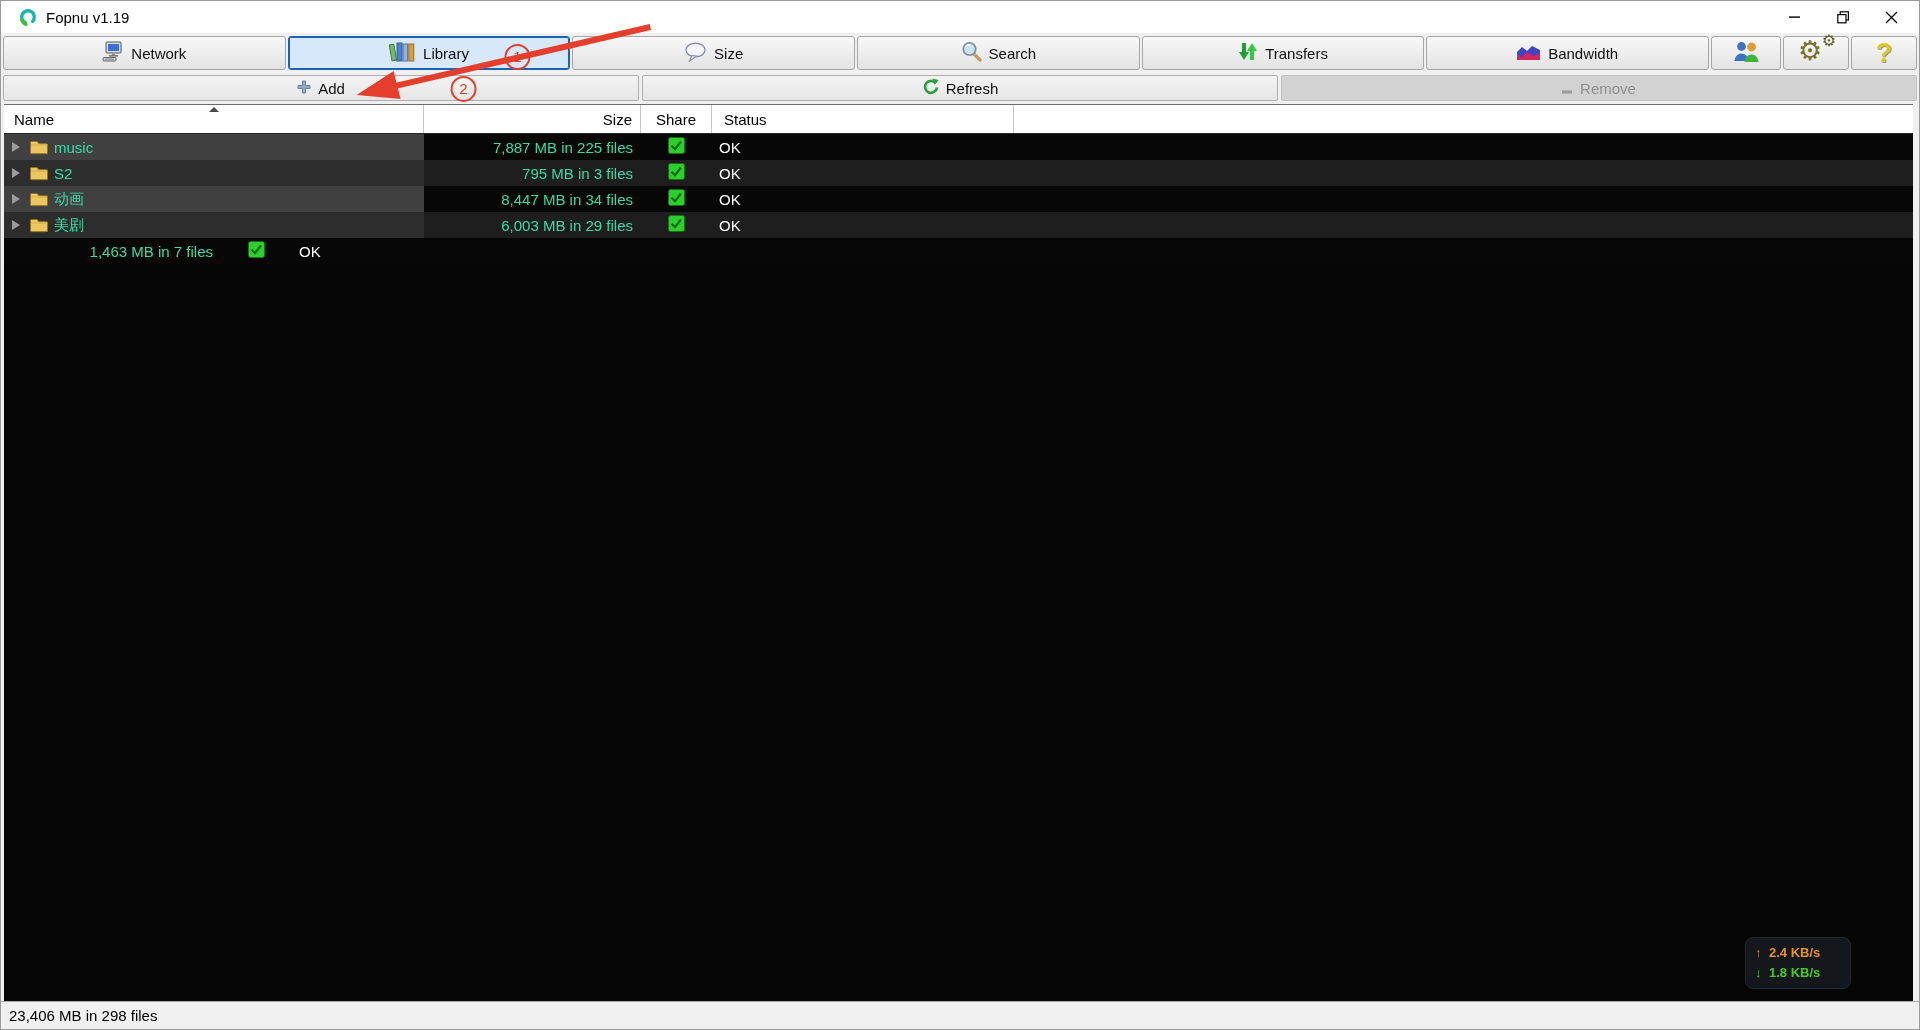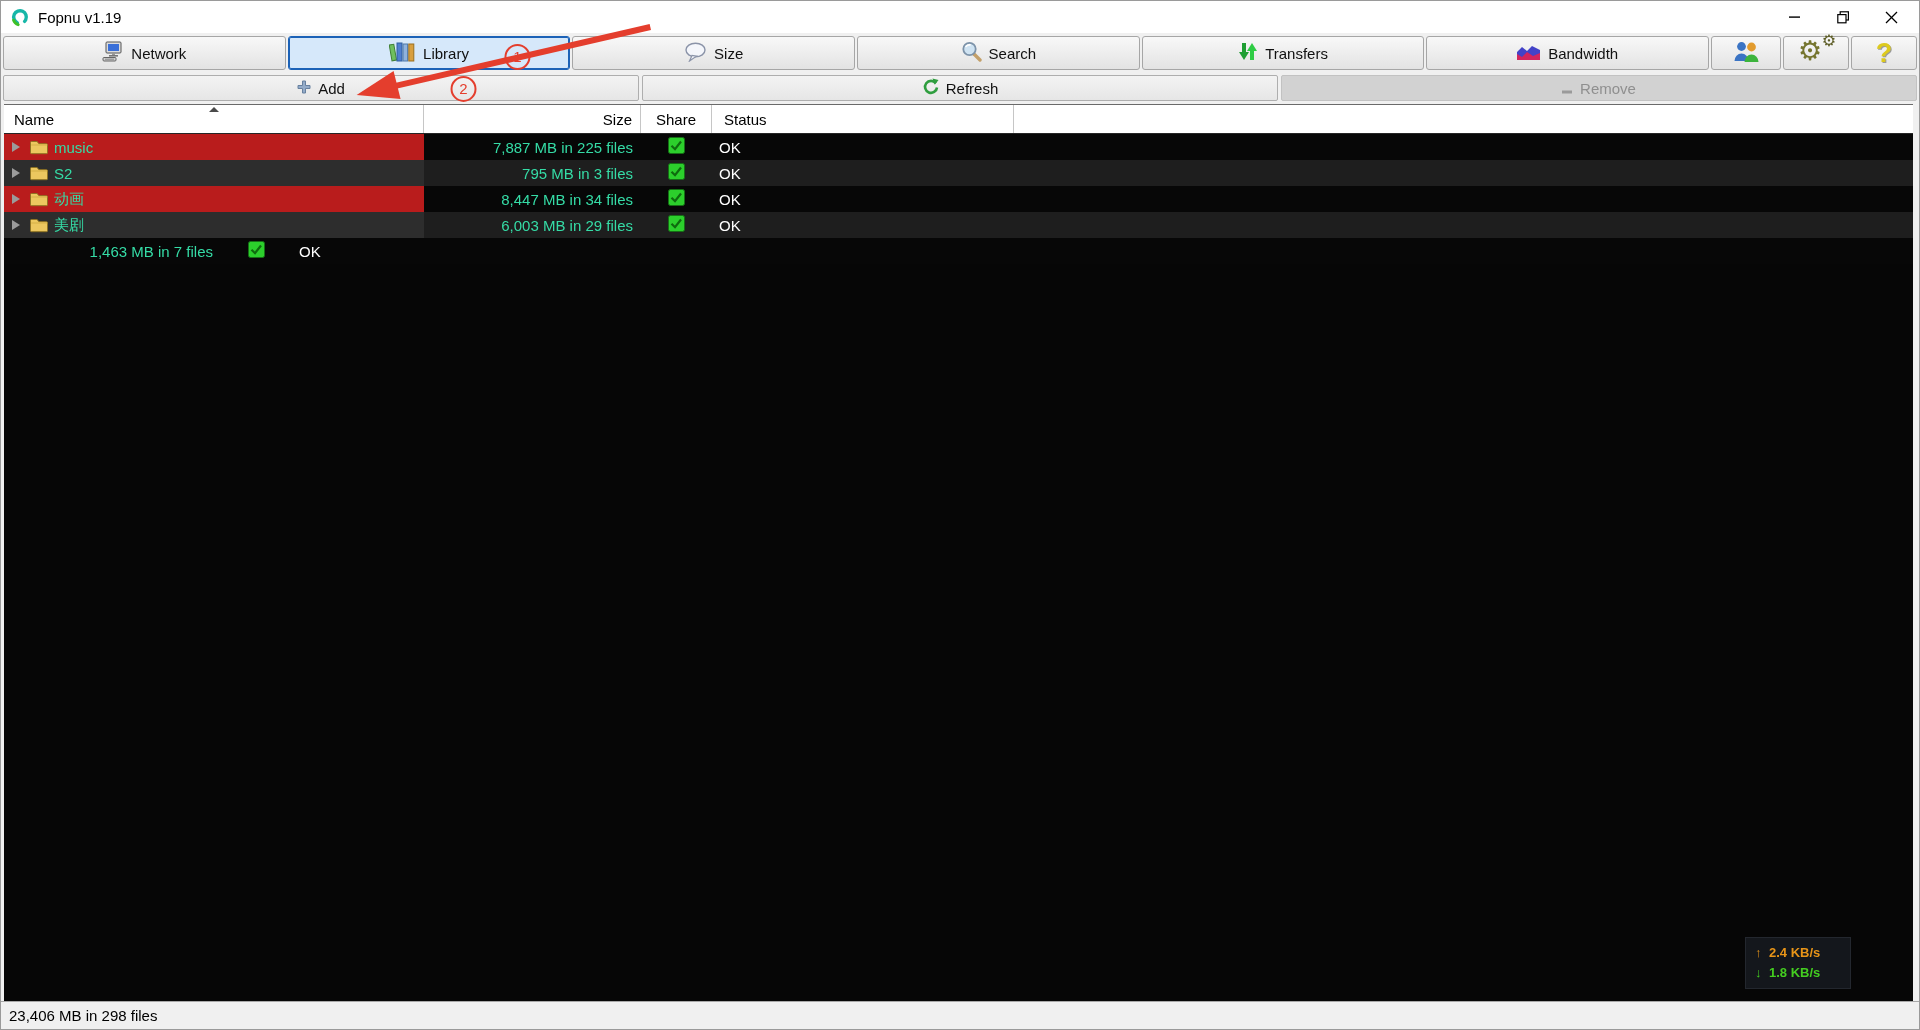--- a/index.html
+++ b/index.html
@@ -3,21 +3,21 @@
 <meta charset="utf-8">
 <style>
   html,body{margin:0;padding:0;background:#555;}
   *{box-sizing:border-box;}
   .window{
     position:relative;width:1920px;height:1030px;background:#f0f0f0;
     font-family:"Liberation Sans","DejaVu Sans",sans-serif;font-size:15px;color:#111;
     overflow:hidden;border:1px solid #9a9a9a;
   }
   
-  .titlebar{position:absolute;top:0;left:0;right:0;height:32px;background:#ffffff;display:flex;align-items:center;}
+  .titlebar{position:absolute;top:0;left:0;right:0;height:32px;background:#ffffff;display:flex;align-items:center;padding-left:8px;}
   .app-logo{margin:0 8px 0 9px;display:flex;align-items:center;}
   .title-text{font-size:15px;color:#000;}
   .win-controls{position:absolute;right:4px;top:0;height:32px;display:flex;}
   .win-btn{width:48px;height:32px;display:flex;align-items:center;justify-content:center;cursor:default;}
   
   .tabbar{position:absolute;top:32px;left:0;right:0;height:40px;background:#f0f0f0;display:flex;gap:2px;padding:3px 2px 3px 2px;}
   .tab{flex:1;display:flex;align-items:center;justify-content:center;gap:7px;
        background:linear-gradient(#f8f8f8,#e3e3e3);border:1px solid #a6a6a6;border-radius:3px;}
   .tab.selected{background:#d6e8fa;border:1px solid #1c62b7;box-shadow:inset 0 0 0 1px #1c62b7;align-items:center;}
   .tab-label{font-size:15px;color:#111;}
@@ -39,33 +39,33 @@
   .th{display:flex;align-items:center;border-right:1px solid #c6c6c6;color:#000;}
   .th-name{width:420px;padding-left:10px;}
   .th-size{width:217px;justify-content:flex-end;padding-right:8px;}
   .th-share{width:71px;justify-content:center;}
   .th-status{width:302px;padding-left:12px;}
   .th-fill{flex:1;border-right:none;}
   .sort-indicator{position:absolute;left:205px;top:2px;width:0;height:0;
        border-left:5px solid transparent;border-right:5px solid transparent;border-bottom:5px solid #4a4a4a;}
   .row{display:flex;height:26px;align-items:stretch;}
   .row .cell-name{width:420px;display:flex;align-items:center;}
-  .row.odd  .cell-name{background:#b91c1c;}
+  .row.odd  .cell-name{background:#404040;}
   .row.even .cell-name{background:#2d2d2d;}
   .row.odd  .cell-size,.row.odd  .cell-share,.row.odd  .cell-status,.row.odd  .cell-fill{background:#070707;}
   .row.even .cell-size,.row.even .cell-share,.row.even .cell-status,.row.even .cell-fill{background:#1e1e1e;}
   .cell-size{width:217px;display:flex;align-items:center;justify-content:flex-end;padding-right:8px;color:#35dca6;}
   .cell-share{width:71px;display:flex;align-items:center;justify-content:center;}
   .cell-status{width:302px;display:flex;align-items:center;padding-left:7px;color:#ffffff;}
   .cell-fill{flex:1;}
   .expander{margin-left:8px;width:0;height:0;border-top:5px solid transparent;border-bottom:5px solid transparent;border-left:8px solid #9b9b9b;}
   .folder{margin-left:10px;display:flex;align-items:center;}
   .fname{margin-left:6px;color:#35dca6;}
   
-  .speed-overlay{position:absolute;right:62px;bottom:12px;width:106px;background:#14171c;border:1px solid #23272e;border-radius:0;padding:5px 9px;}
+  .speed-overlay{position:absolute;right:62px;bottom:12px;width:106px;background:#14171c;border:1px solid #23272e;border-radius:8px;padding:5px 9px;}
   .speed-line{font-size:13px;font-weight:bold;line-height:20px;white-space:nowrap;}
   .speed-up{color:#e79418;}
   .speed-down{color:#44cd20;}
   .speed-line .arr{display:inline-block;width:14px;}
   
   .statusbar{position:absolute;left:0;right:0;bottom:0;height:28px;background:#f0f0f0;border-top:1px solid #a8a8a8;display:flex;align-items:center;padding-left:8px;color:#000;}
   
   .annotations{position:absolute;inset:0;pointer-events:none;z-index:50;}
 </style>
 </head>

